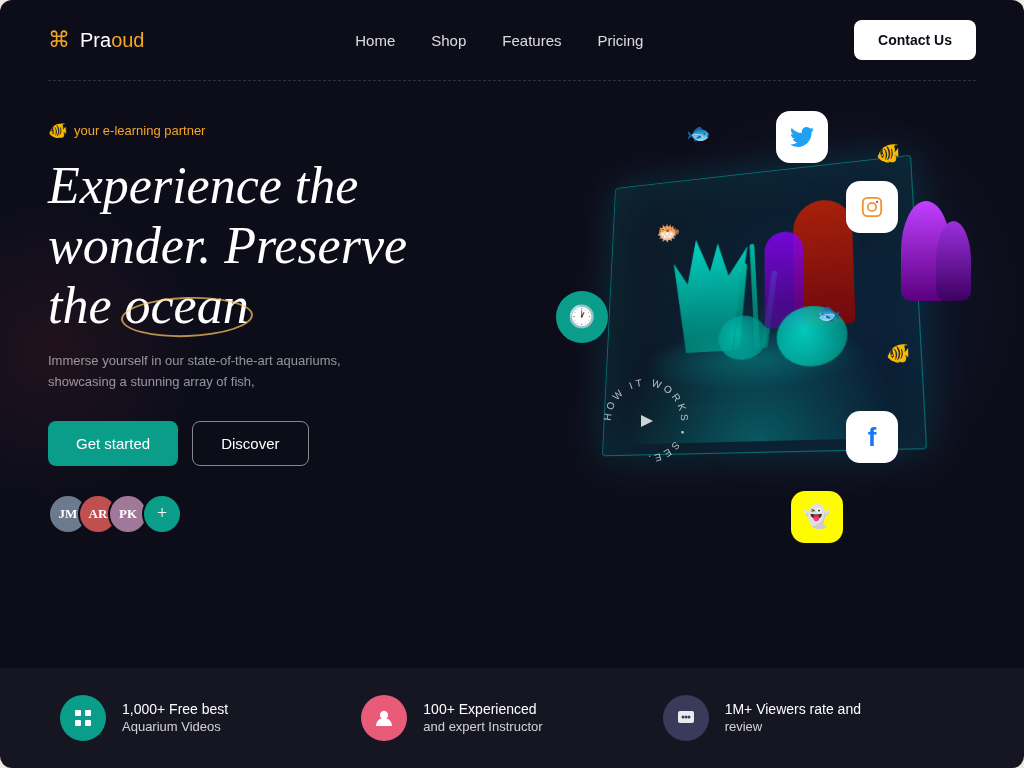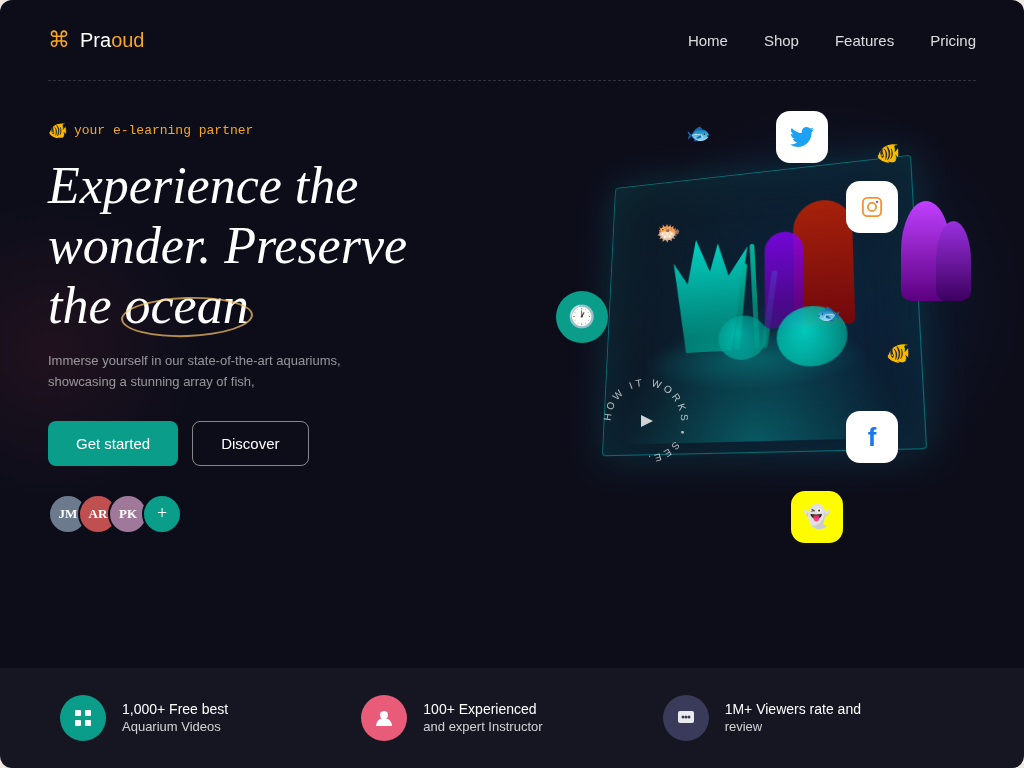--- a/index.html
+++ b/index.html
@@ -107,21 +107,21 @@
       margin-bottom: 16px;
     }
 
     .partner-emoji {
       font-size: 16px;
     }
 
     .partner-text {
       color: #f5a623;
       font-size: 13px;
-      font-family: Liberation Mono, monospace;
+      font-family: Liberation Sans, sans-serif;
     }
 
     .hero-title {
       font-family: 'Georgia', serif;
       font-size: 52px;
       color: white;
       line-height: 1.15;
       font-weight: normal;
       font-style: italic;
       margin-bottom: 16px;
@@ -564,20 +564,21 @@
       </span>
     </div>
 
     <div class="nav-links">
       <a href="#">Home</a>
       <a href="#">Shop</a>
       <a href="#">Features</a>
       <a href="#">Pricing</a>
     </div>
 
+    <button class="contact-btn">Contact Us</button>
   </nav>
 
   <hr class="nav-divider">
 
   <div class="hero">
 
     <div class="hero-left">
 
       <div class="partner-tag">
         <span class="partner-emoji">🐠</span>

